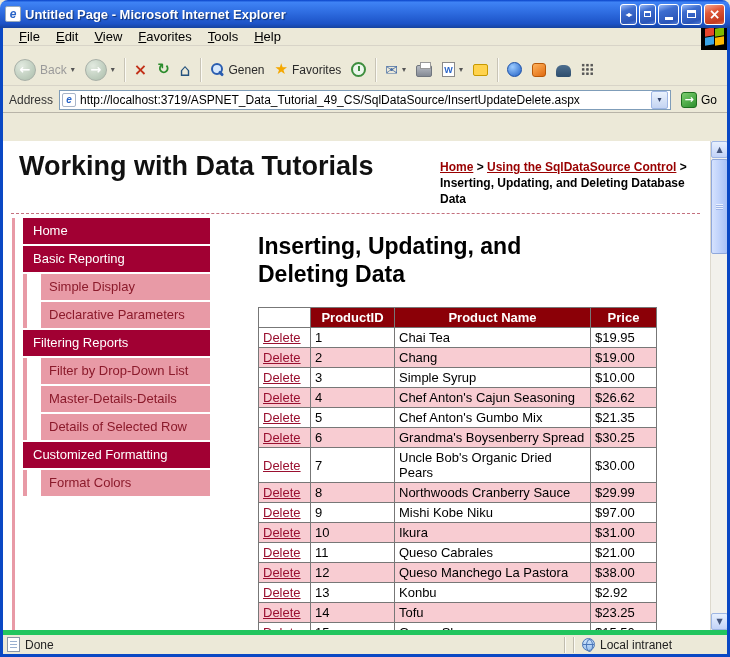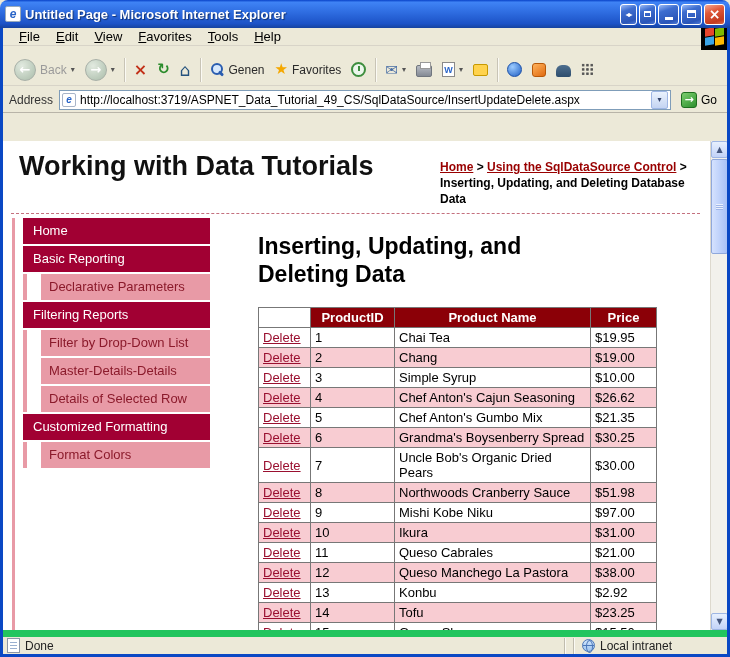--- a/index.html
+++ b/index.html
@@ -130,21 +130,21 @@
     color:#44567E; display:flex; align-items:center; justify-content:center;
     font-family:"DejaVu Sans",sans-serif; font-size:8px; }
   #sb-up { top:0; } #sb-down { bottom:0; }
   #sb-thumb { position:absolute; left:0; top:18px; width:17px; height:95px;
     background:linear-gradient(90deg,#D5E2FE,#A9C2F7); border:1px solid #8FA8DC; border-radius:2px; }
   #sb-thumb::after { content:""; position:absolute; left:4px; right:4px; top:44px; height:6px;
     background:repeating-linear-gradient(180deg,#EAF1FE 0 1px,#9FB6E8 1px 2px); }
 
   
   #statusbar { position:absolute; left:3px; right:3px; bottom:3px; height:24px; background:#ECE9D8;
-    border-top:7px solid #22c55e; display:flex; align-items:center; padding:0 4px; font-size:12px; color:#222; }
+    border-top:5px solid #22c55e; display:flex; align-items:center; padding:0 4px; font-size:12px; color:#222; }
   .done-ico { width:13px; height:15px; background:#fff; border:1px solid #8A96A8; margin-right:5px; position:relative; }
   .done-ico::after { content:""; position:absolute; left:2px; top:3px; right:2px; height:7px;
     background:repeating-linear-gradient(180deg,#9AB0D0 0 1px,transparent 1px 3px); }
   .status-spacer { flex:1; }
   .status-sep { width:1px; height:16px; background:#C0BCAE; box-shadow:1px 0 0 #FBFAF4; margin:0 4px; }
   .status-panel { display:flex; align-items:center; gap:5px; width:145px; padding-left:4px; }
   .globe-ico { width:13px; height:13px; border-radius:50%; background:linear-gradient(#CFE4FB,#9FC4EE);
     border:1px solid #4A76B8; position:relative; flex:none; }
   .globe-ico::before { content:""; position:absolute; left:3px; top:0; width:5px; height:11px;
     border:1px solid #4A76B8; border-radius:50%; }
@@ -272,20 +272,21 @@
   <div id="content">
     <div id="page">
       <div class="page-title">Working with Data Tutorials</div>
       <div id="breadcrumb"><span class="bc-link">Home</span><span class="bc-sep"> &gt; </span><span class="bc-link">Using the SqlDataSource Control</span><span class="bc-sep"> &gt; Inserting, Updating, and Deleting Database Data</span></div>
       <div class="dashed-sep"></div>
       <div class="left-rail"></div>
       <div id="sidebar">
           <div class="sb-section">Home</div>
           <div class="sb-section">Basic Reporting</div>
           <div class="sb-group">
+            <div class="sb-item">Simple Display</div>
             <div class="sb-item">Declarative Parameters</div>
           </div>
           <div class="sb-section">Filtering Reports</div>
           <div class="sb-group">
             <div class="sb-item">Filter by Drop-Down List</div>
             <div class="sb-item">Master-Details-Details</div>
             <div class="sb-item">Details of Selected Row</div>
           </div>
           <div class="sb-section">Customized Formatting</div>
           <div class="sb-group">
@@ -349,21 +350,21 @@
               <tr>
                 <td><a class="delete-link">Delete</a></td>
                 <td class="c-id">7</td>
                 <td class="c-name">Uncle Bob's Organic Dried Pears</td>
                 <td class="c-price">$30.00</td>
               </tr>
               <tr>
                 <td><a class="delete-link">Delete</a></td>
                 <td class="c-id">8</td>
                 <td class="c-name">Northwoods Cranberry Sauce</td>
-                <td class="c-price">$51.98</td>
+                <td class="c-price">$29.99</td>
               </tr>
               <tr>
                 <td><a class="delete-link">Delete</a></td>
                 <td class="c-id">9</td>
                 <td class="c-name">Mishi Kobe Niku</td>
                 <td class="c-price">$97.00</td>
               </tr>
               <tr>
                 <td><a class="delete-link">Delete</a></td>
                 <td class="c-id">10</td>

